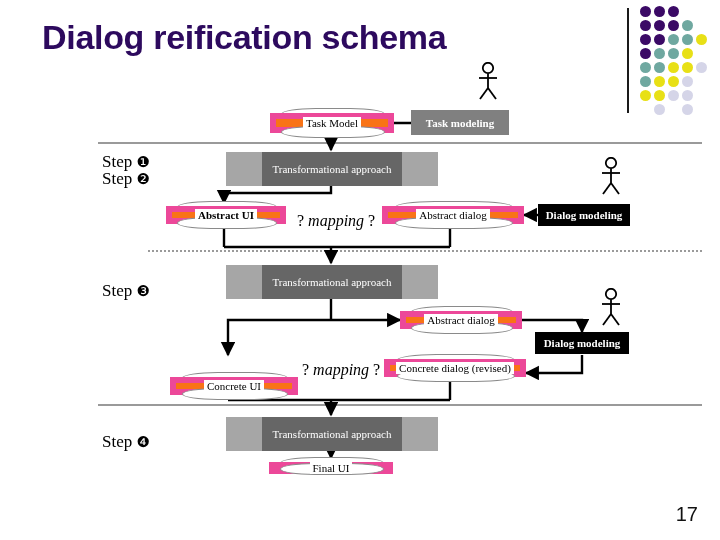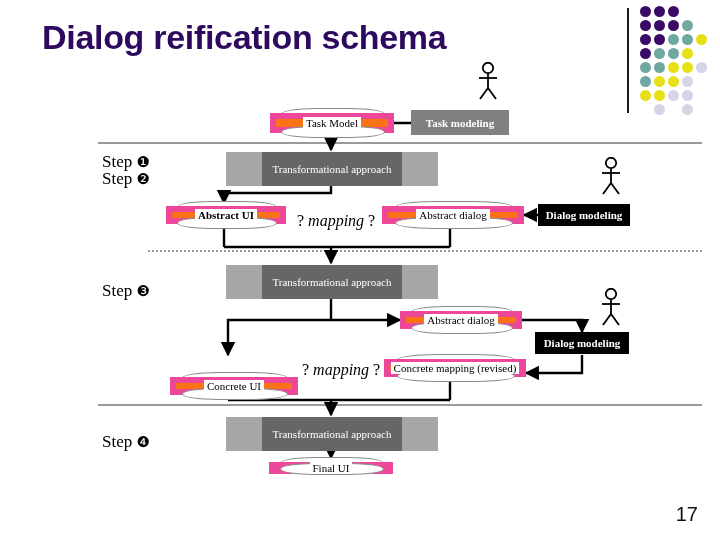--- a/index.html
+++ b/index.html
@@ -291,21 +291,21 @@
 
   <div class="maplbl" style="left:302px;top:361px;">
     <span>?</span>
     <i>mapping</i>
     <span>?</span>
   </div>
 
   <div class="can" style="left:384px;top:354px;width:142px;height:28px;">
     <div class="lip top"></div>
     <div class="body">
-      <span class="lbl">Concrete mapping (revised)</span>
+      <span class="lbl">Concrete dialog (revised)</span>
     </div>
     <div class="lip bot"></div>
   </div>
 
   <div class="tbar" style="left:226px;top:417px;width:212px;">
     <div class="cap"></div>
     <div class="mid">Transformational approach</div>
     <div class="cap"></div>
   </div>
 

